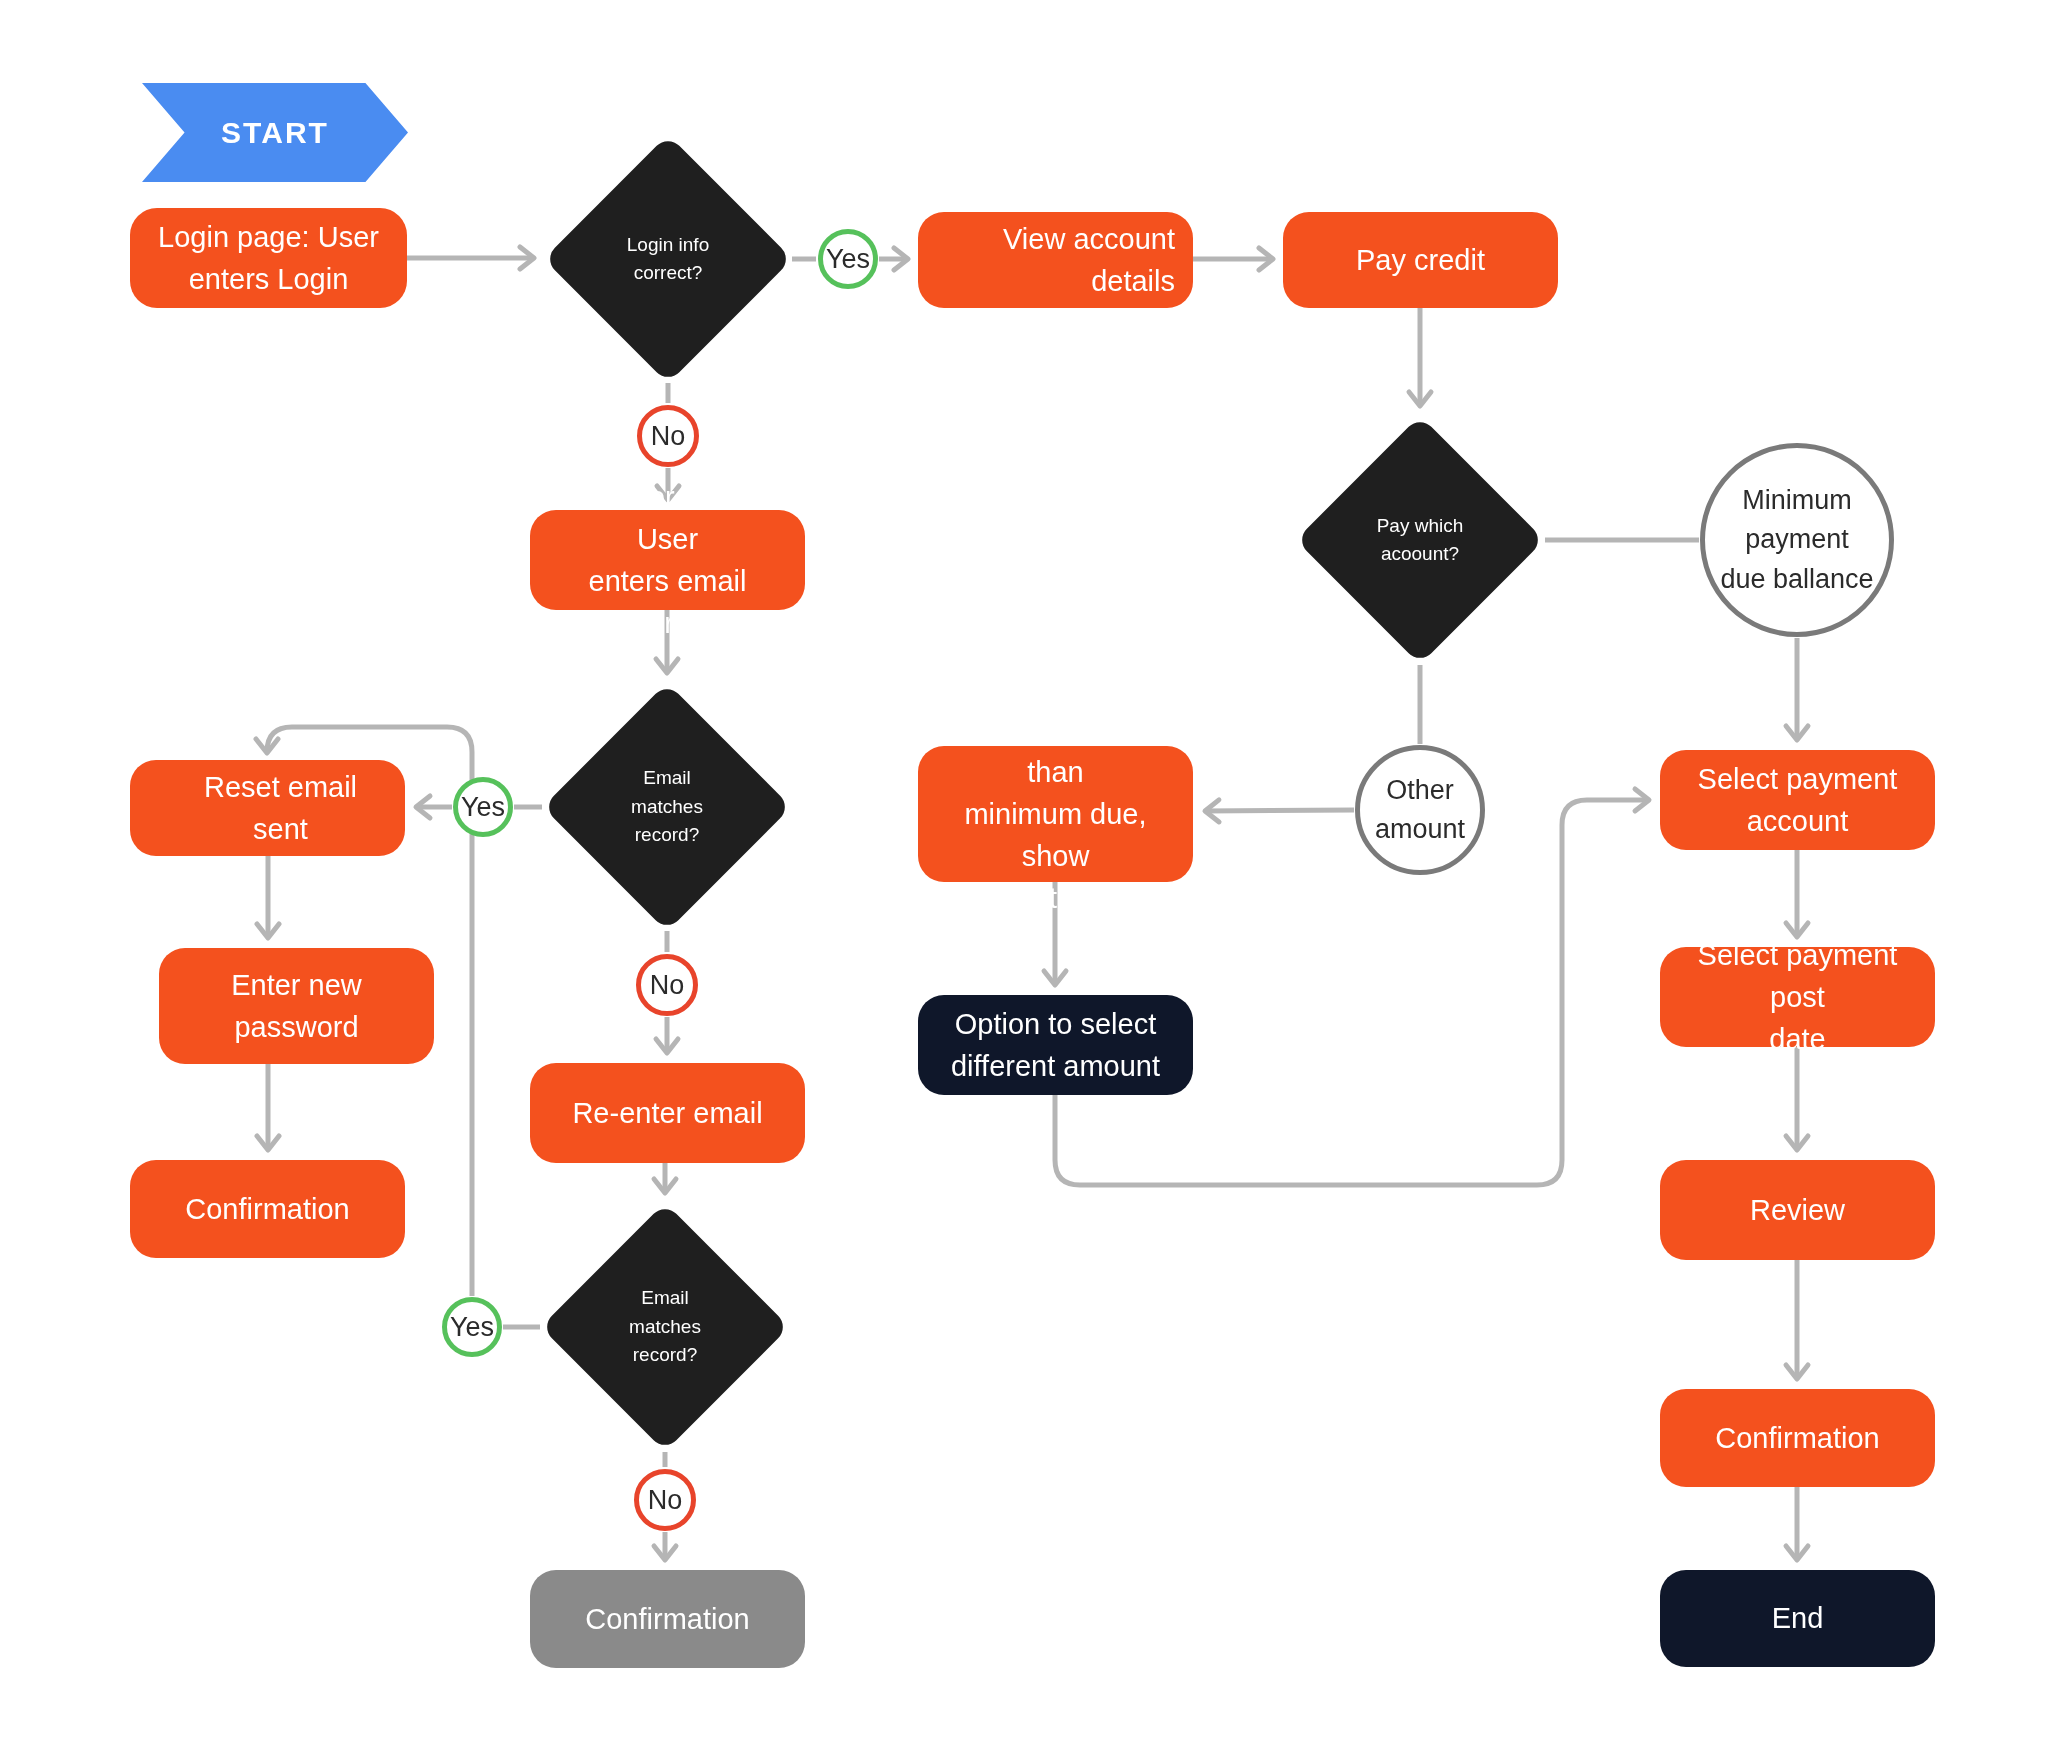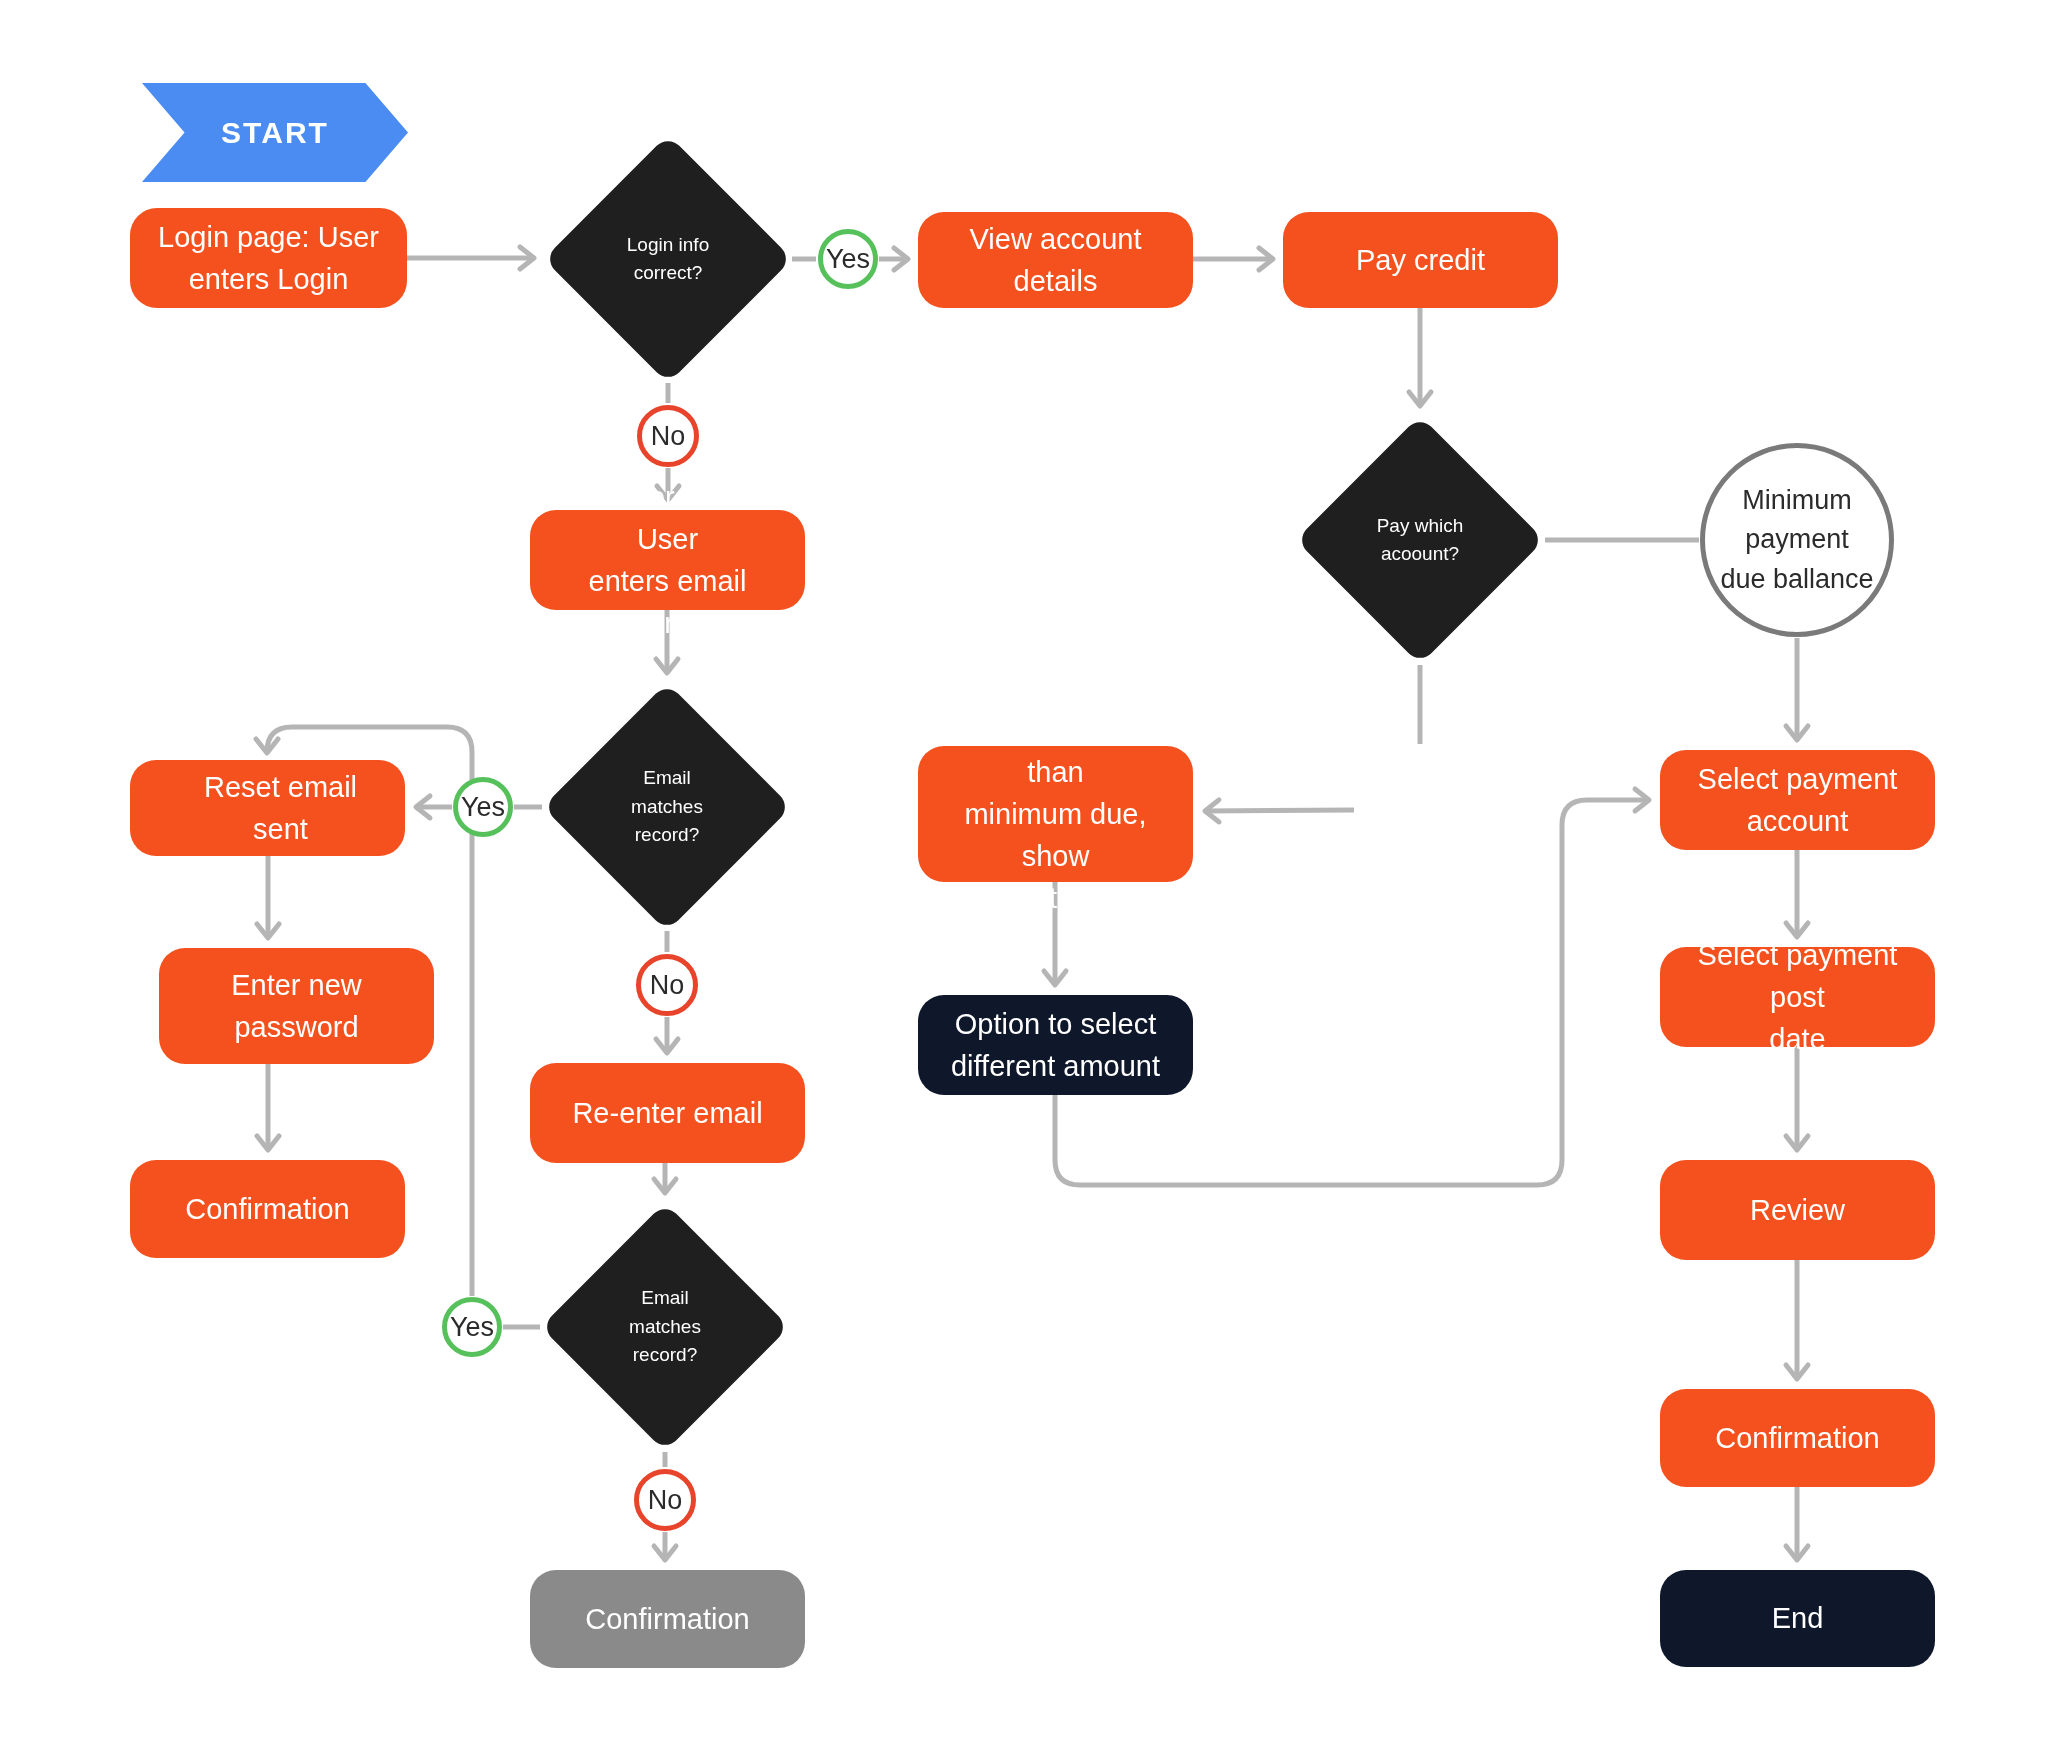--- a/index.html
+++ b/index.html
@@ -65,21 +65,21 @@
       <path class="edge" d="M1797,1047 L1797,1150" stroke="#B5B5B5" marker-end="url(#arrowhead)"></path>
       <path class="edge" d="M1797,1260 L1797,1379" stroke="#B5B5B5" marker-end="url(#arrowhead)"></path>
       <path class="edge" d="M1797,1487 L1797,1560" stroke="#B5B5B5" marker-end="url(#arrowhead)"></path>
     </svg>
     <div class="node start" style="left: 142px; top: 83px; width: 266px; height: 99px; background: rgb(74, 140, 241);"><span class="start-label">START</span></div>
     <div class="node process" style="left: 130px; top: 208px; width: 277px; height: 100px; background: rgb(244, 81, 30); border-radius: 27px;"><span class="box-label">Login page: User
 enters Login</span></div>
     <div class="node decision" style="left: 544px; top: 135px; width: 248px; height: 248px;"><div class="diamond-shape" style="background: rgb(31, 31, 31);"></div><div class="diamond-label">Login info
 correct?</div></div>
     <div class="node badge" style="left: 818px; top: 229px; width: 60px; height: 60px; color: rgb(43, 43, 43); border-color: rgb(86, 193, 91);"><span class="badge-label">Yes</span></div>
-    <div class="node process" style="left: 918px; top: 212px; width: 275px; height: 96px; background: rgb(244, 81, 30);"><span class="box-label">View account details</span></div>
+    <div class="node process" style="left: 918px; top: 212px; width: 275px; height: 96px; background: rgb(244, 81, 30); text-align: right;"><span class="box-label">View account details</span></div>
     <div class="node process" style="left: 1283px; top: 212px; width: 275px; height: 96px; background: rgb(244, 81, 30);"><span class="box-label">Pay credit</span></div>
     <div class="node badge" style="left: 637px; top: 405px; width: 62px; height: 62px; color: rgb(43, 43, 43); border-color: rgb(232, 68, 43);"><span class="badge-label">No</span></div>
     <div class="node process" style="left: 530px; top: 510px; width: 275px; height: 100px; background: rgb(244, 81, 30);"><span class="box-label">Password reset: User
 enters email address</span></div>
     <div class="node decision" style="left: 543px; top: 683px; width: 248px; height: 248px;"><div class="diamond-shape" style="background: rgb(31, 31, 31);"></div><div class="diamond-label">Email
 matches
 record?</div></div>
     <div class="node badge" style="left: 453px; top: 777px; width: 60px; height: 60px; color: rgb(43, 43, 43); border-color: rgb(86, 193, 91);"><span class="badge-label">Yes</span></div>
     <div class="node process" style="left: 130px; top: 760px; width: 275px; height: 96px; background: rgb(244, 81, 30); padding-left: 44px;"><span class="box-label">Reset email sent</span></div>
     <div class="node process" style="left: 130px; top: 948px; width: 275px; height: 116px; background: rgb(244, 81, 30); margin-left: 29px;"><span class="box-label">Enter new password</span></div>
@@ -90,20 +90,22 @@
 matches
 record?</div></div>
     <div class="node badge" style="left: 442px; top: 1297px; width: 60px; height: 60px; color: rgb(43, 43, 43); border-color: rgb(86, 193, 91);"><span class="badge-label">Yes</span></div>
     <div class="node badge" style="left: 634px; top: 1469px; width: 62px; height: 62px; color: rgb(43, 43, 43); border-color: rgb(232, 68, 43);"><span class="badge-label">No</span></div>
     <div class="node terminal" style="left: 530px; top: 1570px; width: 275px; height: 98px; background: rgb(138, 138, 138);"><span class="box-label">Confirmation</span></div>
     <div class="node decision" style="left: 1296px; top: 416px; width: 248px; height: 248px;"><div class="diamond-shape" style="background: rgb(31, 31, 31);"></div><div class="diamond-label">Pay which
 acoount?</div></div>
     <div class="node circle" style="left: 1700px; top: 443px; width: 194px; height: 194px; color: rgb(43, 43, 43); border-color: rgb(122, 122, 122);"><span class="circle-label">Minimum
 payment
 due ballance</span></div>
+    <div class="node circle" style="left: 1355px; top: 745px; width: 130px; height: 130px; color: rgb(43, 43, 43); border-color: rgb(122, 122, 122);"><span class="circle-label">Other
+amount</span></div>
     <div class="node process" style="left: 918px; top: 746px; width: 275px; height: 136px; background: rgb(244, 81, 30);"><span class="box-label">If payment is less than
 minimum due, show
 notice</span></div>
     <div class="node process" style="left: 918px; top: 995px; width: 275px; height: 100px; background: #0f172a;"><span class="box-label">Option to select
 different amount</span></div>
     <div class="node process" style="left: 1660px; top: 750px; width: 275px; height: 100px; background: rgb(244, 81, 30);"><span class="box-label">Select payment
 account</span></div>
     <div class="node process" style="left: 1660px; top: 947px; width: 275px; height: 100px; background: rgb(244, 81, 30);"><span class="box-label">Select payment post
 date</span></div>
     <div class="node process" style="left: 1660px; top: 1160px; width: 275px; height: 100px; background: rgb(244, 81, 30);"><span class="box-label">Review</span></div>

